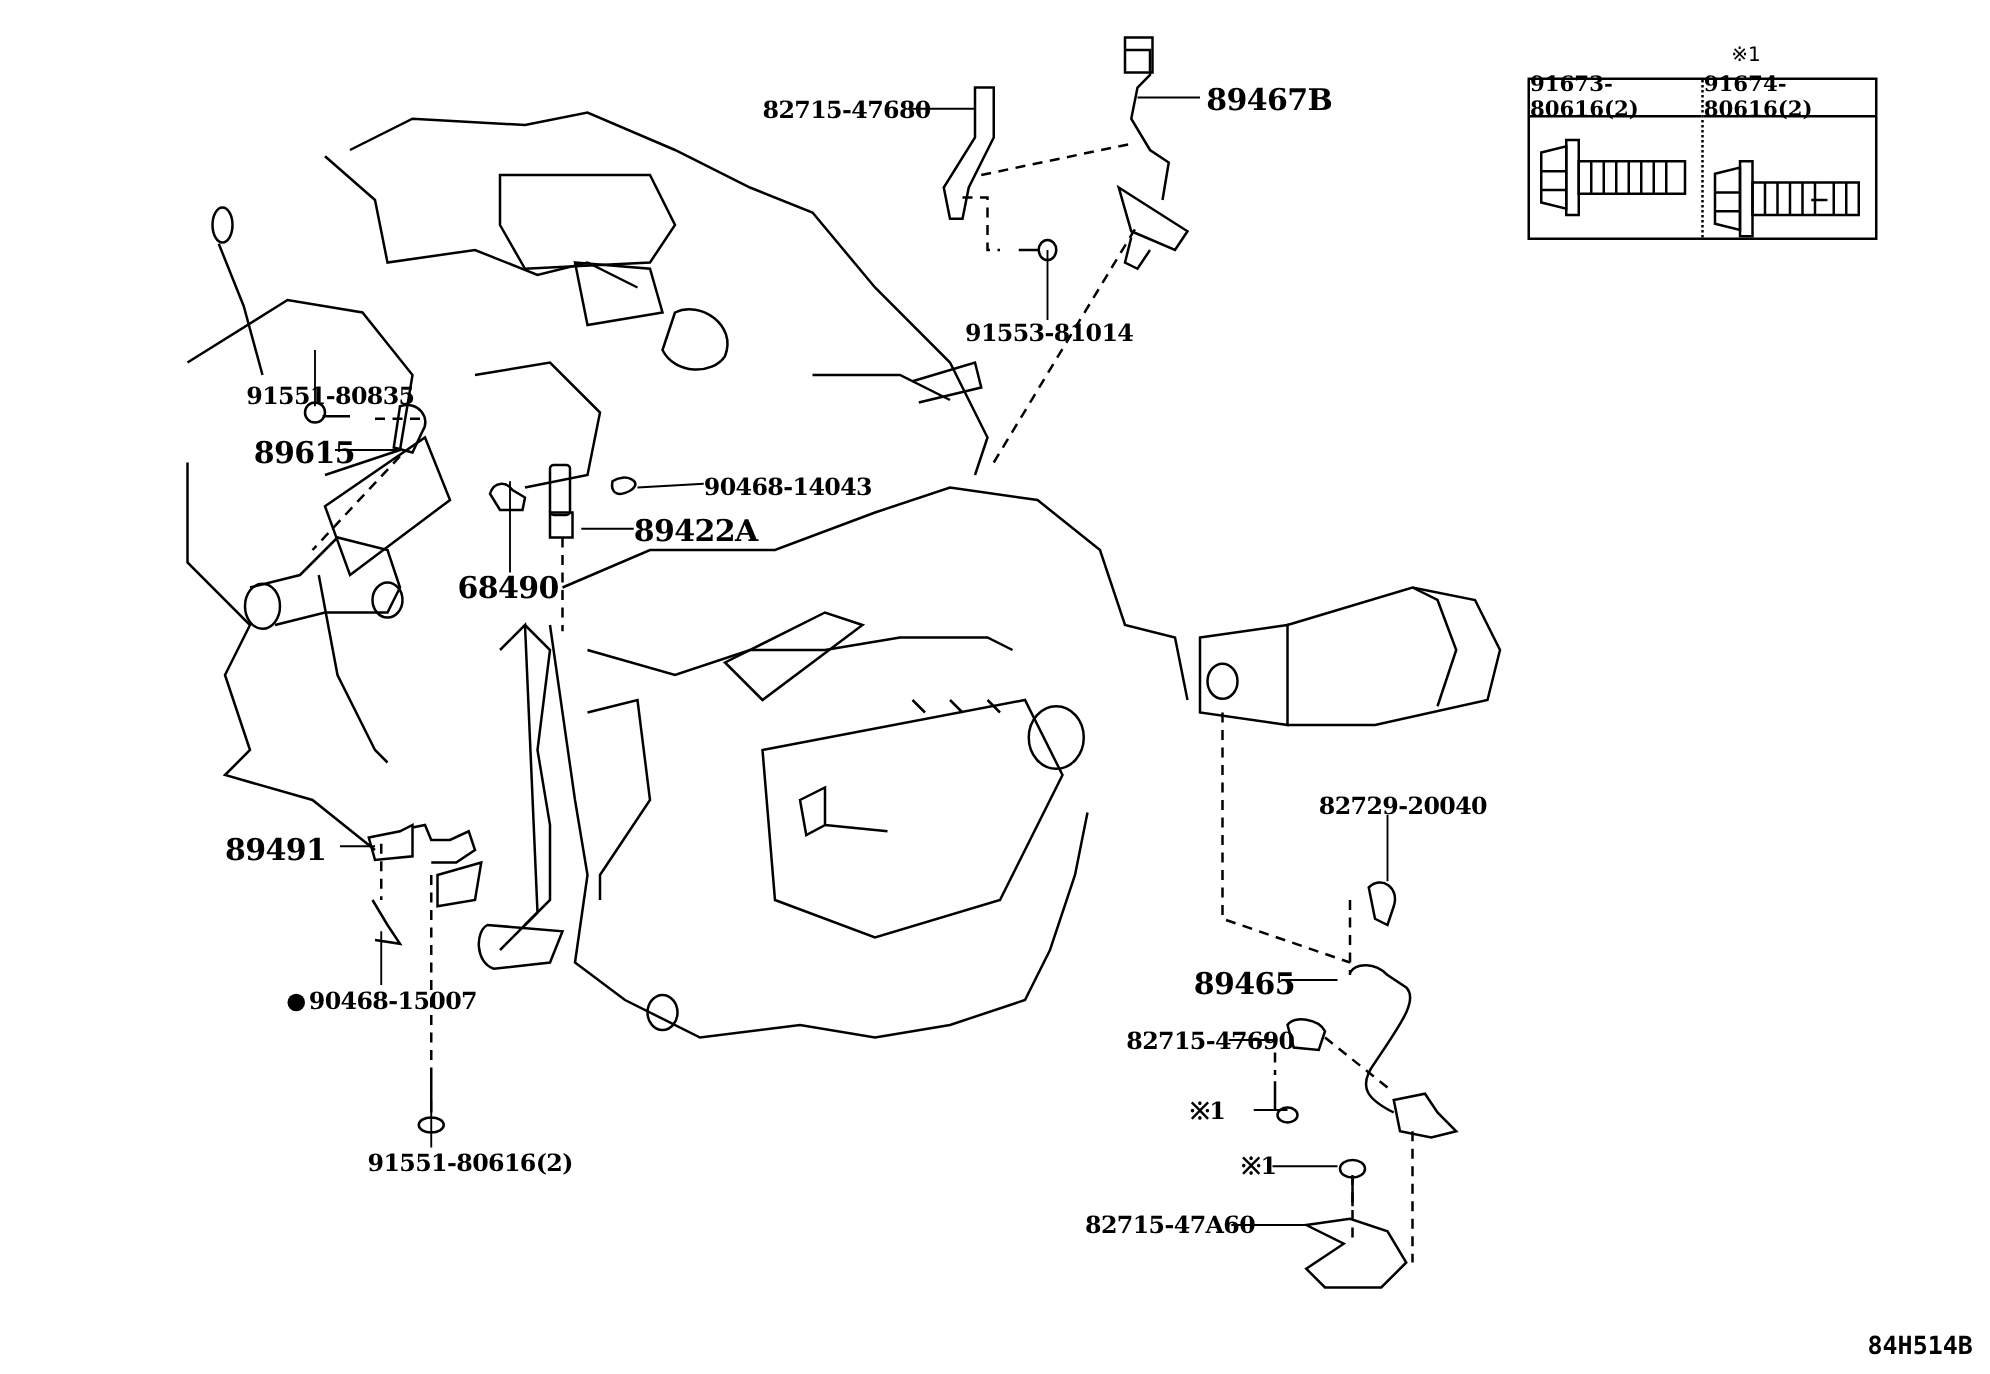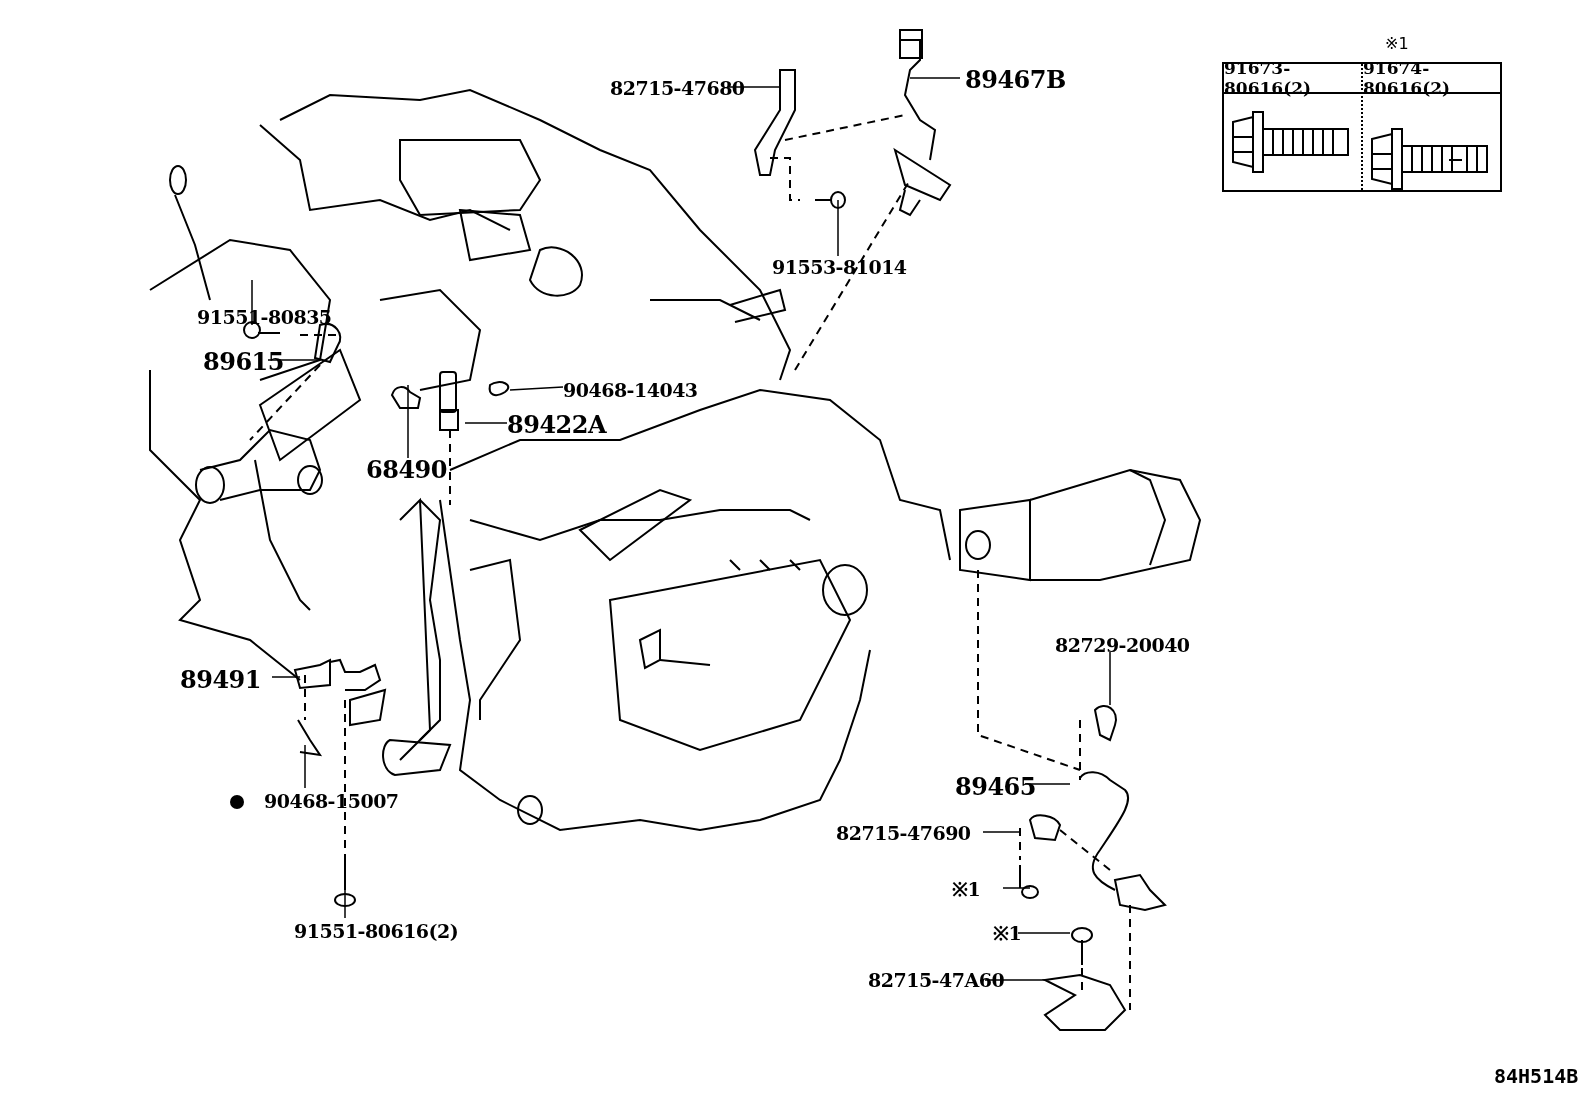--- a/index.html
+++ b/index.html
@@ -139,28 +139,28 @@
 
   <div class="lbl callout" style="left:610px;top:79px;">82715-47680</div>
   <div class="lbl callout big" style="left:965px;top:68px;">89467B</div>
   <div class="lbl callout" style="left:772px;top:258px;">91553-81014</div>
   <div class="lbl callout" style="left:197px;top:260px;margin-top:48px;">91551-80835</div>
   <div class="lbl callout big" style="left:203px;top:350px;">89615</div>
   <div class="lbl callout" style="left:563px;top:381px;">90468-14043</div>
   <div class="lbl callout big" style="left:507px;top:413px;">89422A</div>
   <div class="lbl callout big" style="left:366px;top:458px;">68490</div>
   <div class="lbl callout big" style="left:180px;top:668px;">89491</div>
-  <div class="lbl callout" style="left:230px;top:792px;display:flex;align-items:center;gap:20px;">
+  <div class="lbl callout" style="left:230px;top:792px;display:flex;align-items:center;gap:3px;">
     <span class="dot"></span>
     <span>90468-15007</span>
   </div>
   <div class="lbl callout" style="left:294px;top:922px;">91551-80616(2)</div>
   <div class="lbl callout" style="left:1055px;top:636px;">82729-20040</div>
   <div class="lbl callout big" style="left:955px;top:775px;">89465</div>
-  <div class="lbl callout" style="left:836px;top:824px;">82715-47690</div>
+  <div class="lbl callout" style="left:901px;top:824px;">82715-47690</div>
   <div class="lbl callout" style="left:952px;top:880px;">※1</div>
   <div class="lbl callout" style="left:993px;top:924px;">※1</div>
   <div class="lbl callout" style="left:868px;top:971px;">82715-47A60</div>
 
   <div class="ref-title">※1</div>
   <div class="ref-table">
     <div class="ref-col">
       <div class="ref-head">91673-80616(2)</div>
       <div class="ref-body">
         <svg width="130" height="70" viewBox="0 0 130 70" fill="none" stroke="#000" stroke-width="2">

